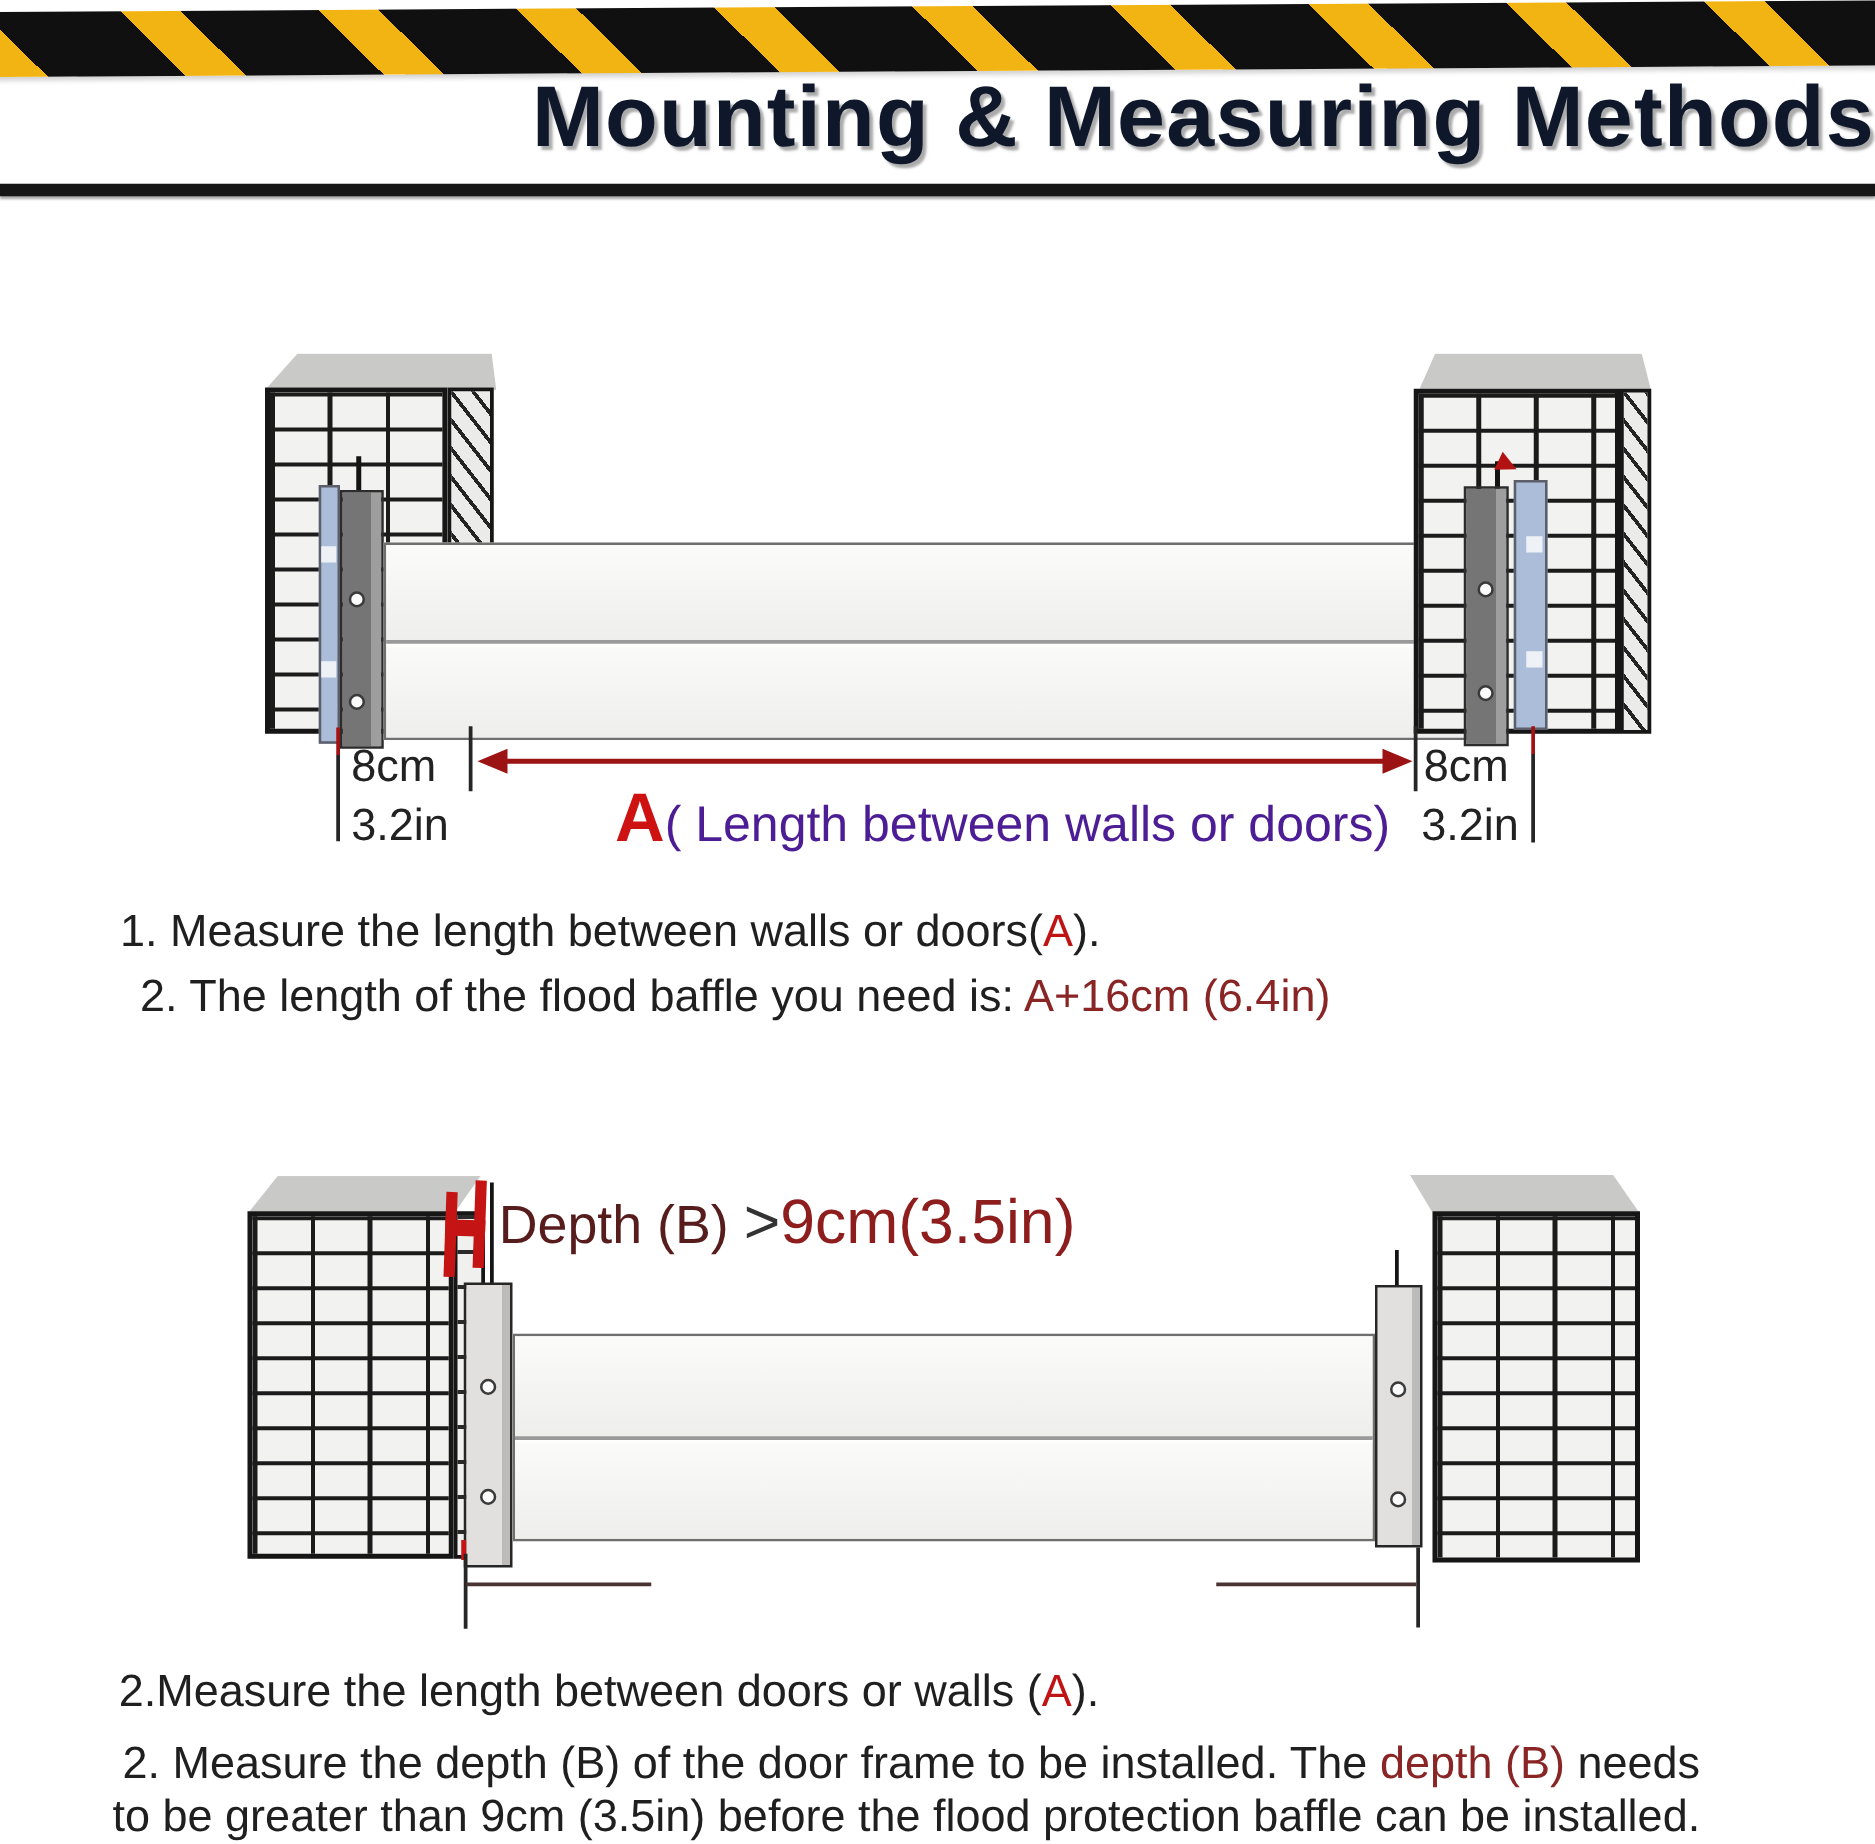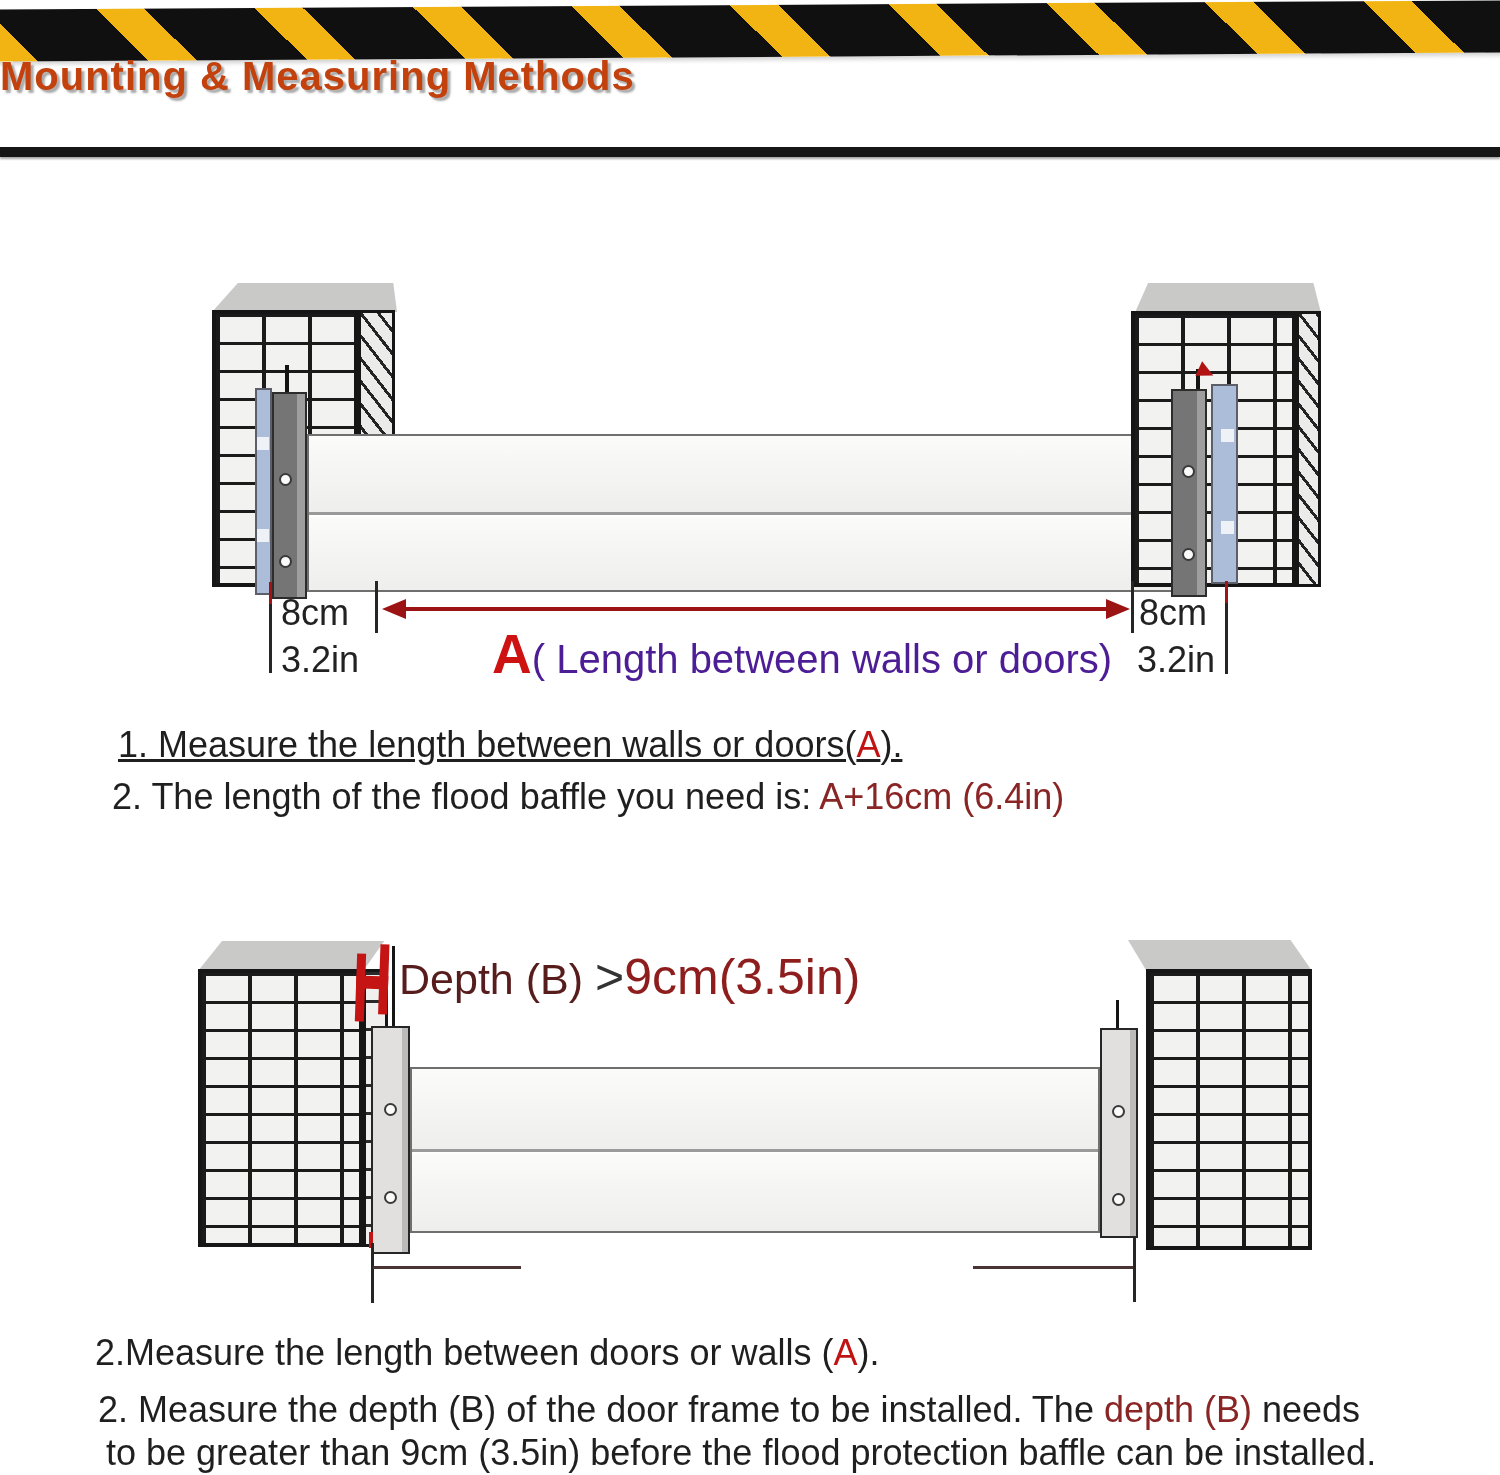--- a/index.html
+++ b/index.html
@@ -6,22 +6,22 @@
   .canvas{position:relative;width:1500px;height:1475px;background:#ffffff;overflow:hidden;
           font-family:"Liberation Sans",sans-serif;}
   .abs{position:absolute;}
   .grp{position:absolute;inset:0;}
 
   
   .tape{position:absolute;left:-10px;top:5px;width:1520px;height:52px;
         background:repeating-linear-gradient(45deg,#f2b413 0 34px,#101010 34px 112px);
         transform:rotate(-0.35deg);box-shadow:0 3px 4px rgba(0,0,0,.18);}
 
-  .title{position:absolute;left:0;top:54px;width:100%;text-align:left;
-         font-size:40px;font-weight:bold;color:#c2410c;letter-spacing:1px;
+  .title{position:absolute;left:0;top:54px;width:100%;text-align:right;
+         font-size:69px;font-weight:bold;color:#0f172a;letter-spacing:1px;
          text-shadow:3px 3px 2px rgba(100,100,100,.55);}
   .bar{position:absolute;left:0;top:147px;width:1500px;height:10px;background:#161616;
        box-shadow:0 2px 2px rgba(0,0,0,.35);}
 
   .badge{position:absolute;left:30px;width:398px;height:90px;border-radius:26px;
          background:linear-gradient(180deg,#f3b526,#e3a30e);
          box-shadow:3px 4px 0 rgba(140,95,0,.30), inset 0 -4px 6px rgba(120,70,0,.25);
          display:flex;align-items:center;justify-content:center;
          font-size:47px;font-weight:bold;color:#161616;}
 
@@ -138,21 +138,21 @@
 
     <div class="abs tick" style="left:1131px;top:581px;width:3px;height:52px;"></div>
     <div class="abs tick-red" style="left:1225px;top:581px;width:3px;height:93px;"></div>
     <div class="abs t m44" style="left:1139px;top:590px;">8cm</div>
     <div class="abs t m44" style="left:1137px;top:637px;">3.2in</div>
 
     <div class="abs t" style="left:492px;top:622px;">
       <span class="letterA">A</span><span class="caption">( Length between walls or doors)</span>
     </div>
 
-    <div class="abs step" style="left:118px;top:724px;text-decoration:underline;">
+    <div class="abs step" style="left:96px;top:724px;">
       <span>1. Measure the length between walls or doors(</span><span class="acc-red">A</span><span>).</span>
     </div>
     <div class="abs step" style="left:112px;top:776px;">
       <span>2. The length of the flood baffle you need is: </span><span class="acc-maroon">A+16cm (6.4in)</span>
     </div>
   </div>
 
   <div class="grp">
 
 
@@ -195,16 +195,16 @@
     <div class="abs dline" style="left:373px;top:1266px;width:148px;height:3px;"></div>
     <div class="abs dline" style="left:973px;top:1266px;width:160px;height:3px;"></div>
     <div class="abs tick" style="left:1133px;top:1238px;width:3px;height:64px;"></div>
 
     <div class="abs step" style="left:95px;top:1332px;">
       <span>2.Measure the length between doors or walls (</span><span class="acc-red">A</span><span>).</span>
     </div>
     <div class="abs step" style="left:98px;top:1389px;">
       <span>2. Measure the depth (B) of the door frame to be installed. The </span><span class="acc-maroon">depth (B)</span><span> needs</span>
     </div>
-    <div class="abs step" style="left:106px;top:1432px;">to be greater than 9cm (3.5in) before the flood protection baffle can be installed.</div>
+    <div class="abs step" style="left:90px;top:1432px;">to be greater than 9cm (3.5in) before the flood protection baffle can be installed.</div>
   </div>
 
 </div>
 
 </body></html>

